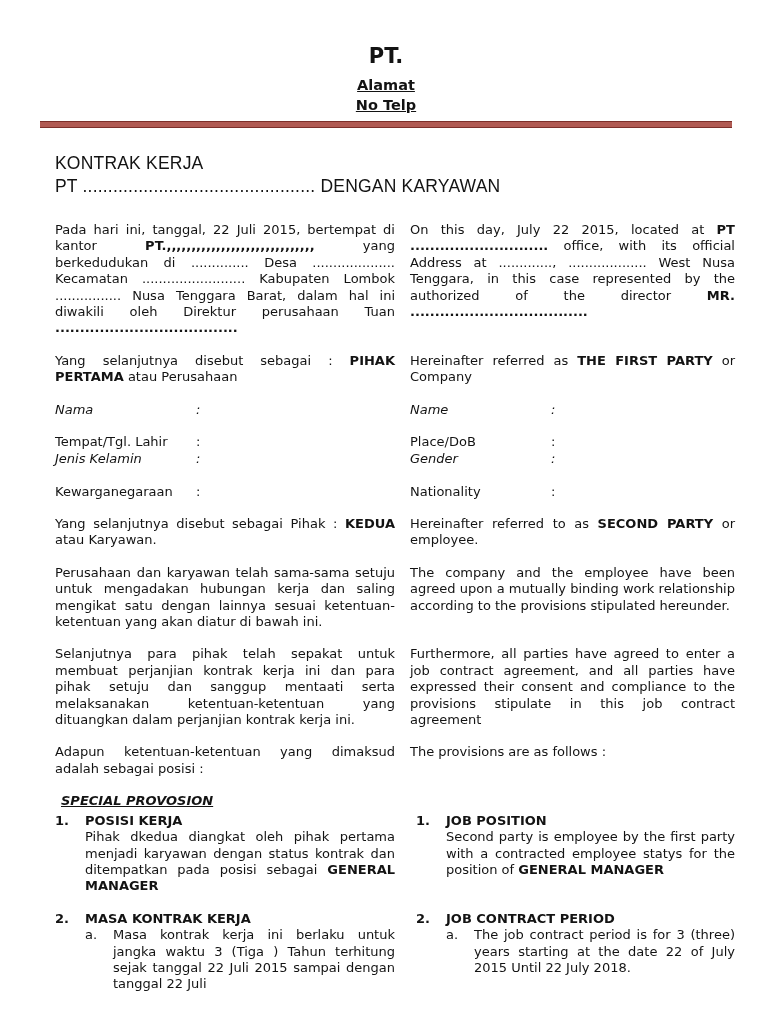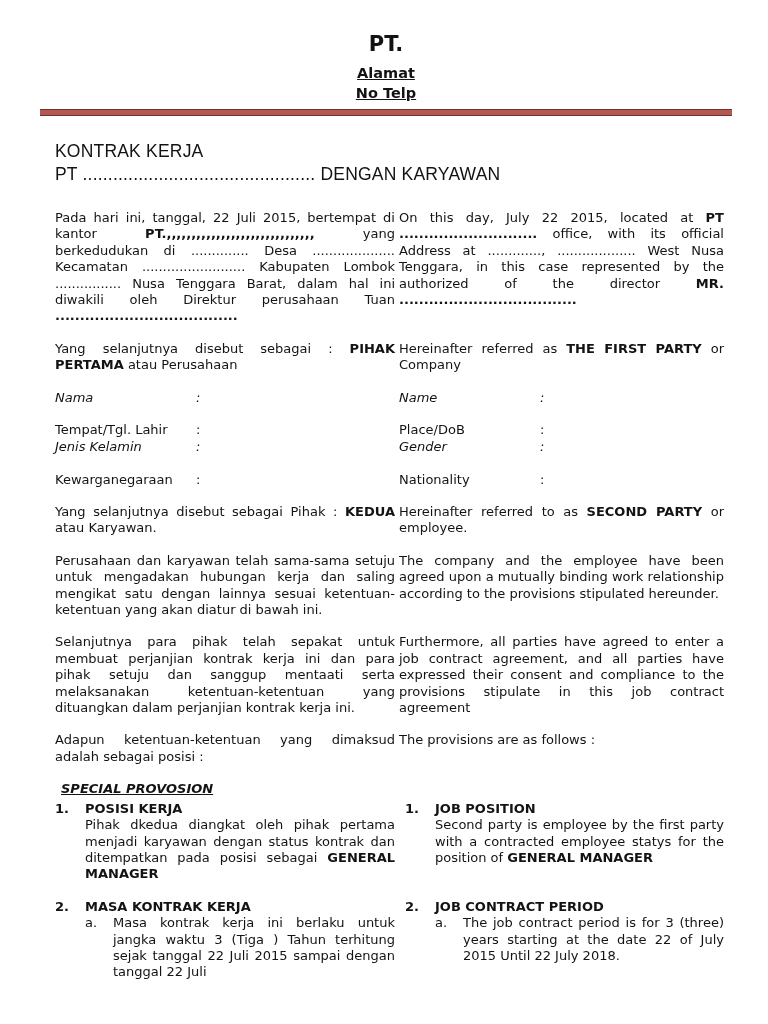--- a/index.html
+++ b/index.html
@@ -1,36 +1,36 @@
 <!DOCTYPE html>
 <html><head>
 <meta charset="utf-8">
 <style>
   html,body{margin:0;padding:0;}
   body{
     width:768px;height:1024px;background:#ffffff;color:#131313;
     font-family:"DejaVu Sans",sans-serif;overflow:hidden;
   }
-  .page{width:768px;height:732px;box-sizing:border-box;padding-top:32px;}
+  .page{width:768px;height:732px;box-sizing:border-box;padding-top:44px;}
   
   .letterhead{text-align:center;margin:0 36px 0 40px;}
   .company{font-size:21px;font-weight:bold;line-height:24px;margin-bottom:7px;}
   .addr{font-size:14.5px;font-weight:bold;line-height:20px;text-decoration:underline;}
   .rule{
     height:5px;margin:6px 36px 0 40px;
     border-top:1px solid #7c2f2a;border-bottom:1px solid #7c2f2a;
     background:#b05a53; 
   }
   
   .titleblock{text-align:left;margin:24px 33px 0 55px;font-family:"Liberation Sans",sans-serif;}
   .t1{font-size:17.5px;line-height:23px;letter-spacing:0.2px;}
   
   main{margin:24px 33px 0 55px;font-size:13px;line-height:16.4px;}
   .row{
-    display:grid;grid-template-columns:340px 325px;column-gap:4px;
+    display:grid;grid-template-columns:340px 325px;column-gap:15px;
     margin-bottom:16px;align-items:start;
   }
   .row.tight{margin-bottom:3px;}
   .just{
     text-align:justify;margin:0;overflow-wrap:anywhere;
   }
   .b{font-weight:bold;}
   
   .fieldrow{height:16.4px;white-space:nowrap;}
   .fieldrow.mb{margin-bottom:16.4px;font-style:italic;}

